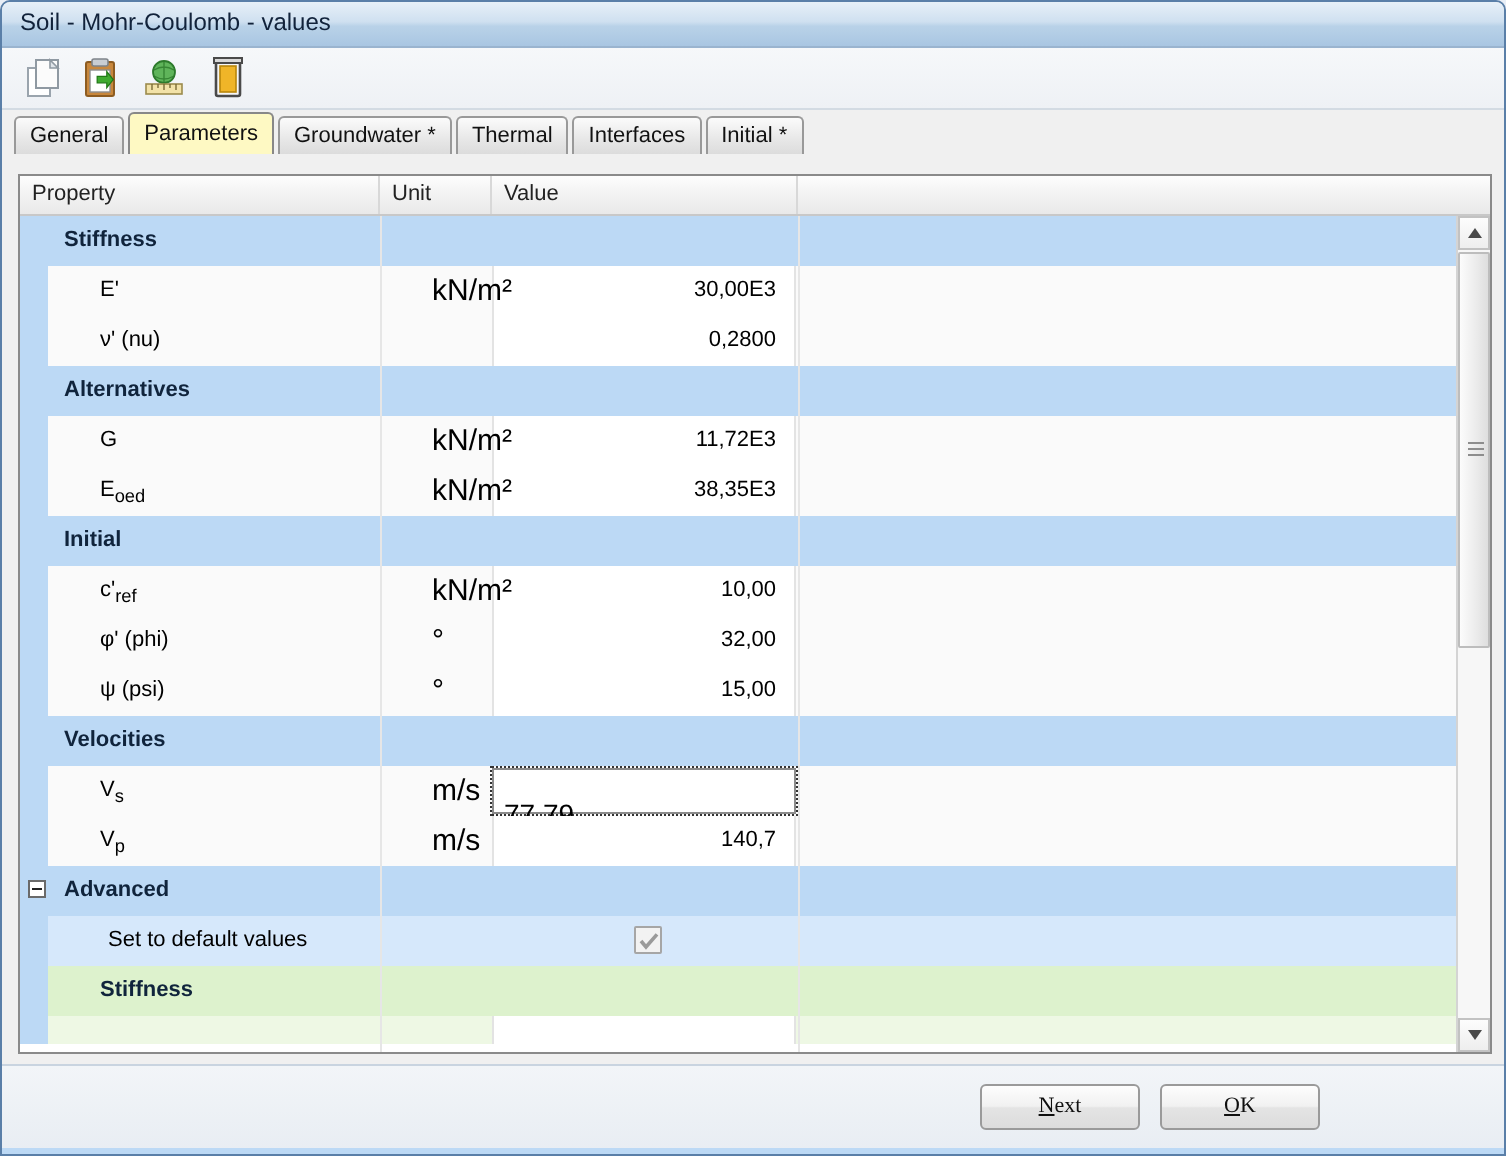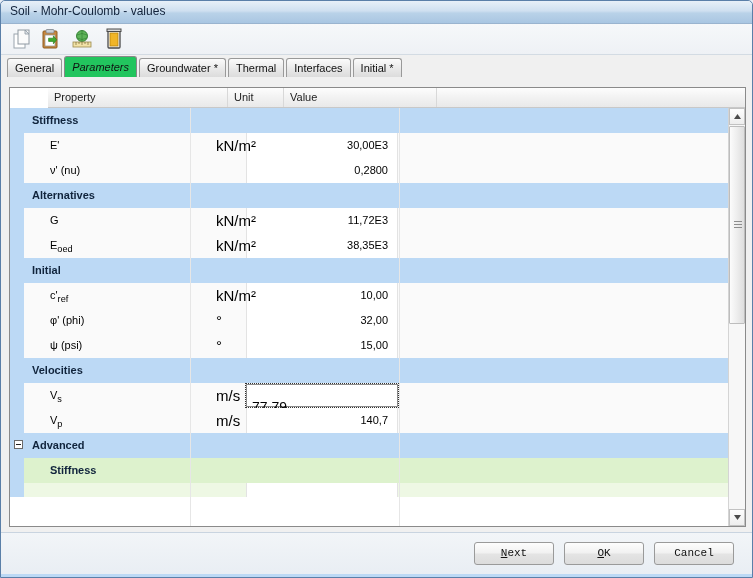--- a/index.html
+++ b/index.html
@@ -57,36 +57,34 @@
     font-size:11px;
     border:1px solid #999;
     border-bottom:none;
     border-radius:3px 3px 0 0;
     background:linear-gradient(to bottom,#fbfbfb 0%,#e7e7e7 60%,#dcdcdc 100%);
     color:#111;
     white-space:nowrap;
     text-align:center;
   }
   .tab.active{
-    background:#22c55e;
+    background:#fef9c3;
     height:21px;line-height:21px;
     margin-top:-2px;
     border-color:#888;
     z-index:3;
-    font-style:italic;
   }
   
   .gridwrap{
     position:absolute;left:8px;top:86px;
     width:737px;height:440px;
     box-sizing:border-box;
     border:1px solid #8a8a8a;
     background:#fff;
     overflow:hidden;
-    padding-left:38px;
   }
   .gridhead{
     height:20px;
     background:linear-gradient(to bottom,#fdfdfd 0%,#f2f2f2 50%,#e9e9e9 100%);
     border-bottom:1px solid #c8c8c8;
     position:relative;
     box-sizing:border-box;
   }
   .gridhead .hcell{
     position:absolute;top:0;height:19px;line-height:19px;
@@ -209,21 +207,22 @@
     background:linear-gradient(to bottom,#f2f5f8,#e8edf3);
     border-top:1px solid #c9d4e0;
   }
   .btn{
     position:absolute;top:9px;height:23px;width:80px;
     box-sizing:border-box;
     border:1px solid #9a9a9a;border-radius:3px;
     background:linear-gradient(to bottom,#fdfdfd 0%,#f1f1f1 48%,#e4e4e4 52%,#dcdcdc 100%);
     font-size:11px;line-height:21px;text-align:center;
     color:#101010;
-    font-family:Liberation Mono, monospace;
+    font-family:Liberation Serif, serif;
+    margin-left:16px;
   }
   .btn u{text-decoration:underline;}
   .statusline{
     position:absolute;left:0;right:0;bottom:0;height:3px;background:#bcd9f5;
   }
 </style>
 </head>
 <body>
 
 <div class="window">
@@ -368,20 +367,28 @@
           <div class="lbl"><span>V</span><sub>p</sub></div>
           <div class="unit">m/s</div>
           <div class="val">140,7</div>
         </div>
 
         <div class="row sec">
           <div class="expander"></div>
           <div class="lbl">Advanced</div>
         </div>
 
+        <div class="row adv-blue">
+          <div class="lbl sub" style="left:44px;">Set to default values</div>
+          <div class="chkbox">
+            <svg width="11" height="11" viewBox="0 0 11 11">
+              <path d="M1.5 5.5 L4 8.5 L9.5 2.2" stroke="#9a9a9a" stroke-width="1.8" fill="none"></path>
+            </svg>
+          </div>
+        </div>
 
         <div class="row adv-green">
           <div class="lbl">Stiffness</div>
         </div>
 
         <div class="row adv-green2" style="height:14px;">
           <div class="valcell" style="height:14px;"></div>
           <div class="lbl" style="height:14px;line-height:22px;"></div>
           <div class="unit" style="height:14px;line-height:22px;"></div>
           <div class="val" style="height:14px;line-height:22px;"></div>
@@ -410,17 +417,16 @@
         <svg width="7" height="5" viewBox="0 0 7 5">
             <path d="M0 0 L7 0 L3.5 5 Z" fill="#4a4a4a"></path>
           </svg>
       </div>
     </div>
   </div>
 
   <div class="footer">
     <div class="btn" style="left:473px;"><u>N</u><span>ext</span></div>
     <div class="btn" style="left:563px;"><u>O</u><span>K</span></div>
-    <div class="btn" style="left:653px;"><span>Cancel</span></div>
   </div>
 
   <div class="statusline"></div>
 </div>
 
 </body></html>

